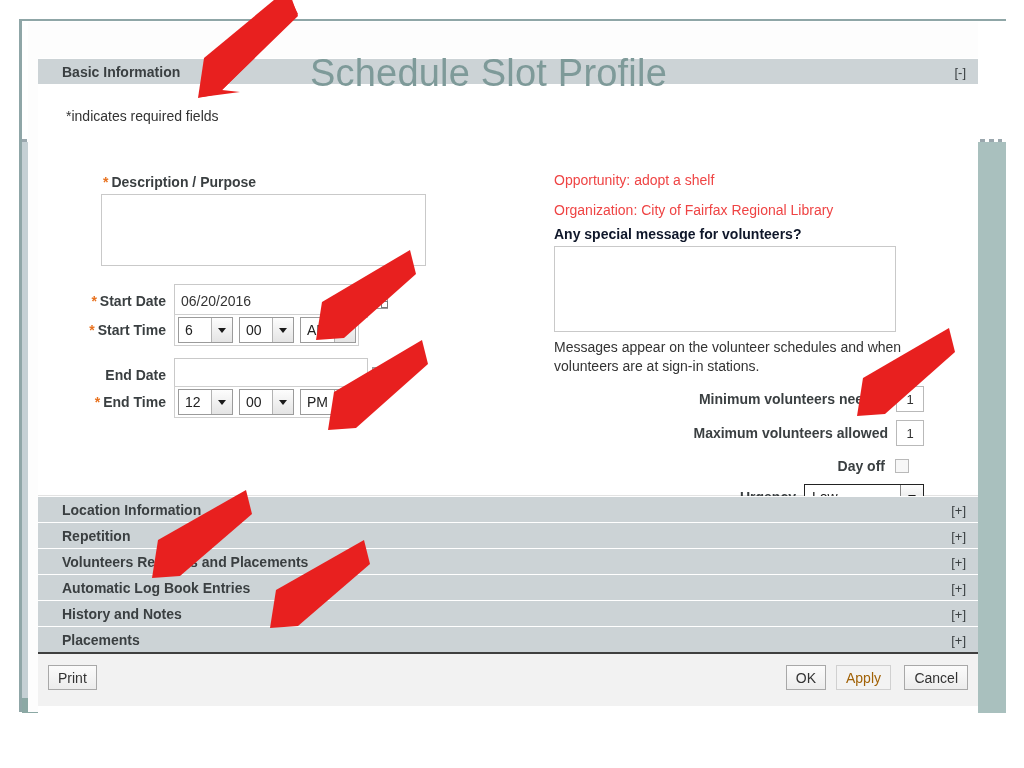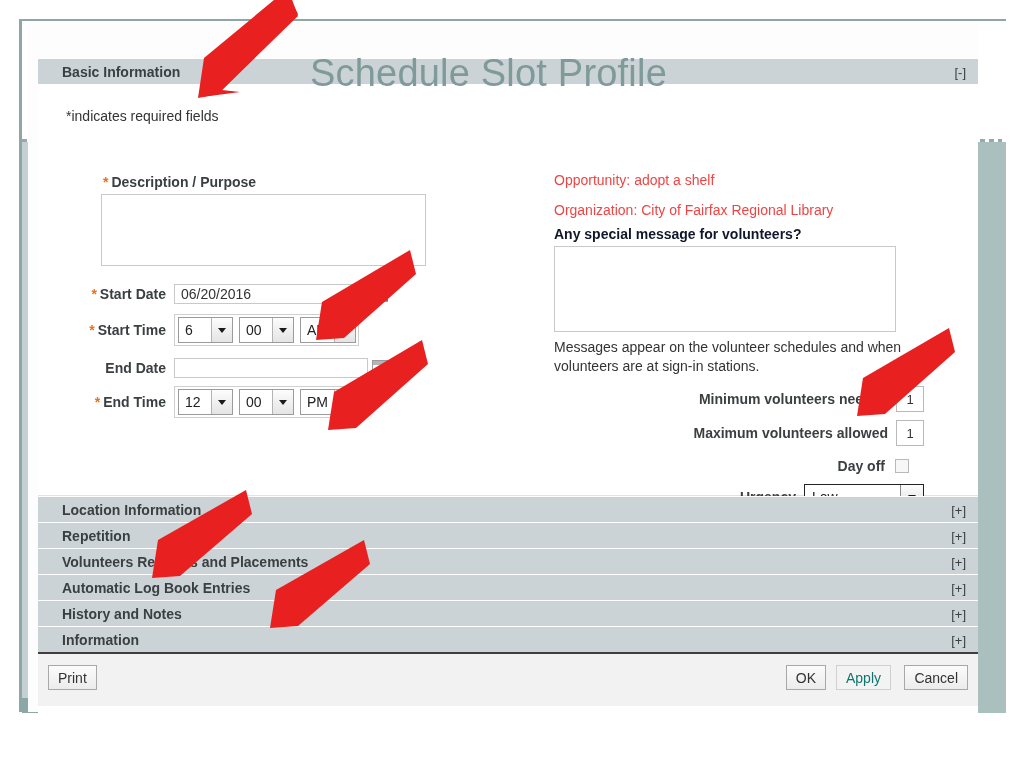--- a/index.html
+++ b/index.html
@@ -123,21 +123,21 @@
     width:98px;text-align:right;padding-right:8px;
     font-size:14px;font-weight:bold;color:#3a3f41;
   }
 
   #row-start-date{left:0px;top:110px;}
   #row-start-time{left:0px;top:140px;}
   #row-end-date{left:0px;top:184px;}
   #row-end-time{left:0px;top:212px;}
 
   .date-input{
-    width:194px;height:20px;
+    width:194px;height:34px;
     border:1px solid #c9c9c9;background:#fff;
     font-size:14px;color:#333;
     padding:0 6px;box-sizing:border-box;
     font-family:"Liberation Sans", sans-serif;
   }
   .cal-icon{
     width:16px;height:16px;margin-left:4px;
     display:inline-block;position:relative;
     border:1px solid #9b9b9b;box-sizing:border-box;background:#fff;
   }
@@ -227,21 +227,21 @@
   .btn{
     position:absolute;top:11px;
     min-width:40px;height:25px;
     background:linear-gradient(#fbfbfb,#ececec);
     border:1px solid #a8a8a8;
     font-size:14px;color:#333;
     display:flex;align-items:center;justify-content:center;
     padding:0 9px;box-sizing:border-box;
     font-family:"Liberation Sans", sans-serif;
   }
-  .btn.disabled{color:#0f766e;border-color:#d0d0d0;background:#f3f3f3;}
+  .btn.disabled{color:#a16207;border-color:#d0d0d0;background:#f3f3f3;}
   #btn-print{left:10px;}
   #btn-ok{right:152px;}
   #btn-apply{right:87px;}
   #btn-cancel{right:10px;}
 
   
   .arrow{
     position:absolute;
     z-index:50;
     pointer-events:none;
@@ -399,21 +399,21 @@
   </div>
   <div class="section-bar">
     <span class="sec-title">Automatic Log Book Entries</span>
     <span class="sec-toggle">[+]</span>
   </div>
   <div class="section-bar">
     <span class="sec-title">History and Notes</span>
     <span class="sec-toggle">[+]</span>
   </div>
   <div class="section-bar">
-    <span class="sec-title">Information</span>
+    <span class="sec-title">Placements</span>
     <span class="sec-toggle">[+]</span>
   </div>
 
   <div id="footer">
     <div class="btn" id="btn-print">Print</div>
     <div class="btn" id="btn-ok">OK</div>
     <div class="btn disabled" id="btn-apply">Apply</div>
     <div class="btn" id="btn-cancel">Cancel</div>
   </div>
 </div>

